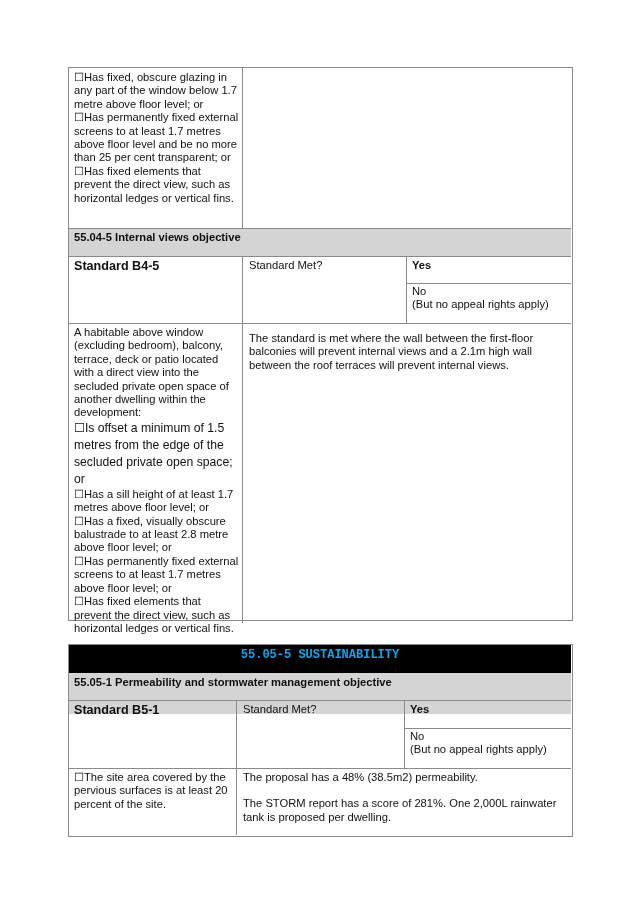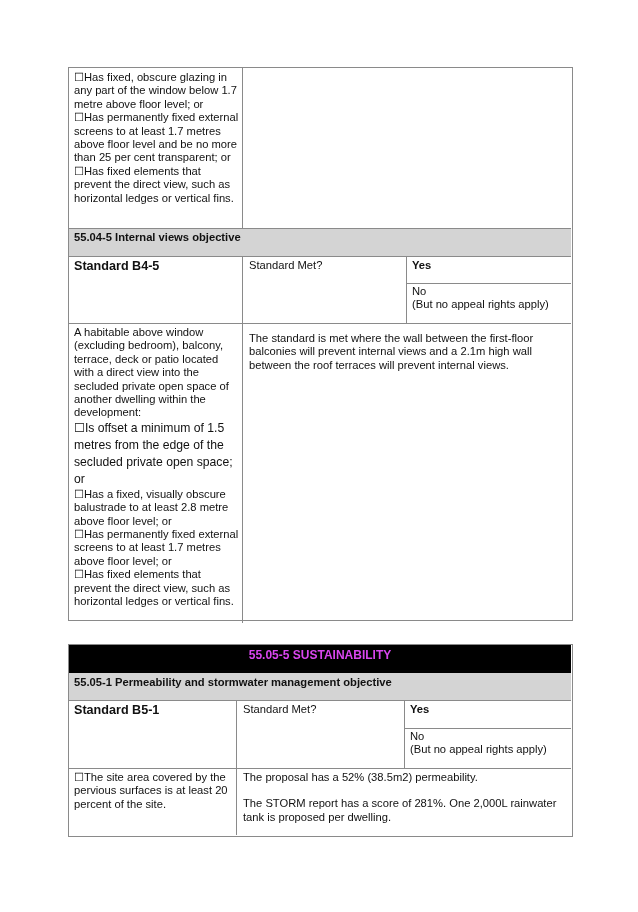--- a/index.html
+++ b/index.html
@@ -4,21 +4,21 @@
 <style>
   html, body { margin:0; padding:0; background:#ffffff; }
   body { width:638px; height:912px; position:relative; overflow:hidden;
          font-family:"Liberation Sans", sans-serif; color:#111; font-size:11.2px; }
   .tbl { position:absolute; border:1.5px solid #8a8a8a; box-sizing:border-box; }
   .cell { position:absolute; box-sizing:border-box; }
   .vl { position:absolute; width:0; border-left:1.5px solid #8a8a8a; }
   .hl { position:absolute; height:0; border-top:1.5px solid #8a8a8a; }
   .txt { line-height:13.4px; }
   .gray { background:#d4d4d4; }
-  .black { background:#000; color:#d946ef; }
+  .black { background:#000; color:#0ea5e9;font-family:Liberation Mono, monospace; }
   .b { font-weight:bold; }
   .std { font-size:12.6px; font-weight:bold; }
   p { margin:0; }
 </style>
 </head>
 <body>
 
 <div class="tbl" style="left:68px; top:67px; width:505px; height:554px;">
 
   <div class="cell txt" style="left:5px; top:3px; width:166px;">
@@ -42,49 +42,50 @@
   <div class="hl" style="left:337px; top:215px; width:165px;"></div>
   <div class="cell txt" style="left:343px; top:217px;">
     <p>No</p>
     <p>(But no appeal rights apply)</p>
   </div>
   <div class="hl" style="left:0; top:255px; width:502px;"></div>
 
   <div class="cell txt" style="left:5px; top:258px; width:166px;">
     <p>A habitable above window (excluding bedroom), balcony, terrace, deck or patio located with a direct view into the secluded private open space of another dwelling within the development:</p>
     <p style="font-size:12.2px; line-height:17px;">☐Is offset a minimum of 1.5 metres from the edge of the secluded private open space; or</p>
+    <p>☐Has a sill height of at least 1.7 metres above floor level; or</p>
     <p>☐Has a fixed, visually obscure balustrade to at least 2.8 metre above floor level; or</p>
     <p>☐Has permanently fixed external screens to at least 1.7 metres above floor level; or</p>
     <p>☐Has fixed elements that prevent the direct view, such as horizontal ledges or vertical fins.</p>
   </div>
   <div class="cell txt" style="left:180px; top:264px; width:310px;">The standard is met where the wall between the first-floor balconies will prevent internal views and a 2.1m high wall between the roof terraces will prevent internal views.</div>
 </div>
 
 <div class="tbl" style="left:68px; top:644px; width:505px; height:193px;">
 
   <div class="cell black b" style="left:0; top:0; width:502px; height:28px; text-align:center; padding-top:3px; font-size:12px;">
     <span>55.05-5 SUSTAINABILITY</span>
   </div>
 
-  <div class="cell gray b" style="left:0; top:28px; width:502px; height:27px; padding:3px 16px 0 5px;">
+  <div class="cell gray b" style="left:0; top:28px; width:502px; height:41px; padding:3px 16px 0 5px;">
     <span>55.05-1 Permeability and stormwater management objective</span>
   </div>
   <div class="hl" style="left:0; top:55px; width:502px;"></div>
 
   <div class="cell std" style="left:5px; top:58px;">Standard B5-1</div>
   <div class="vl" style="left:167px; top:55px; height:135px;"></div>
   <div class="cell" style="left:174px; top:58px;">Standard Met?</div>
   <div class="vl" style="left:335px; top:55px; height:68px;"></div>
   <div class="cell b" style="left:341px; top:58px;">Yes</div>
   <div class="hl" style="left:335px; top:83px; width:167px;"></div>
   <div class="cell txt" style="left:341px; top:85px;">
     <p>No</p>
     <p>(But no appeal rights apply)</p>
   </div>
   <div class="hl" style="left:0; top:123px; width:502px;"></div>
 
   <div class="cell txt" style="left:5px; top:126px; width:160px;">☐The site area covered by the pervious surfaces is at least 20 percent of the site.</div>
   <div class="cell txt" style="left:174px; top:126px; width:320px;">
-    <p>The proposal has a 52% (38.5m2) permeability.</p>
+    <p>The proposal has a 48% (38.5m2) permeability.</p>
     <p style="height:13px;"></p>
     <p>The STORM report has a score of 281%. One 2,000L rainwater tank is proposed per dwelling.</p>
   </div>
 </div>
 
 </body></html>

